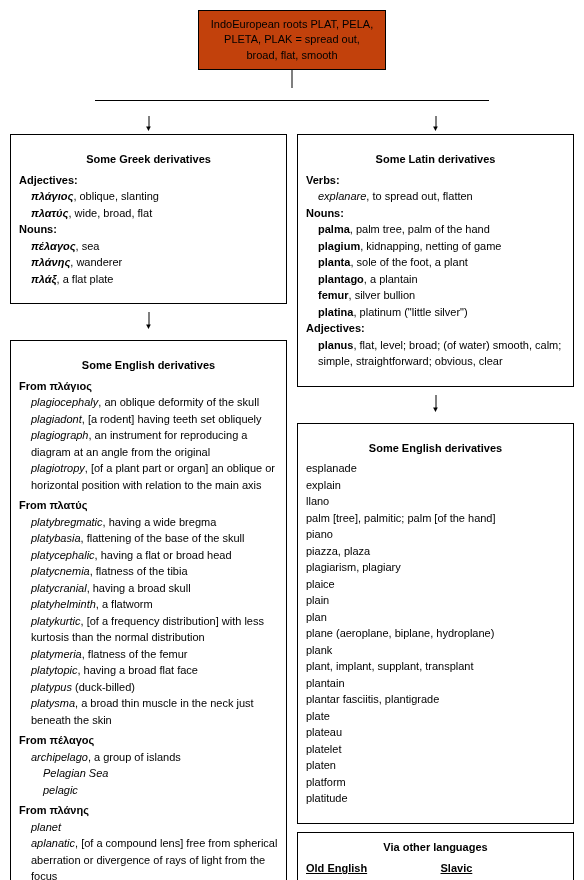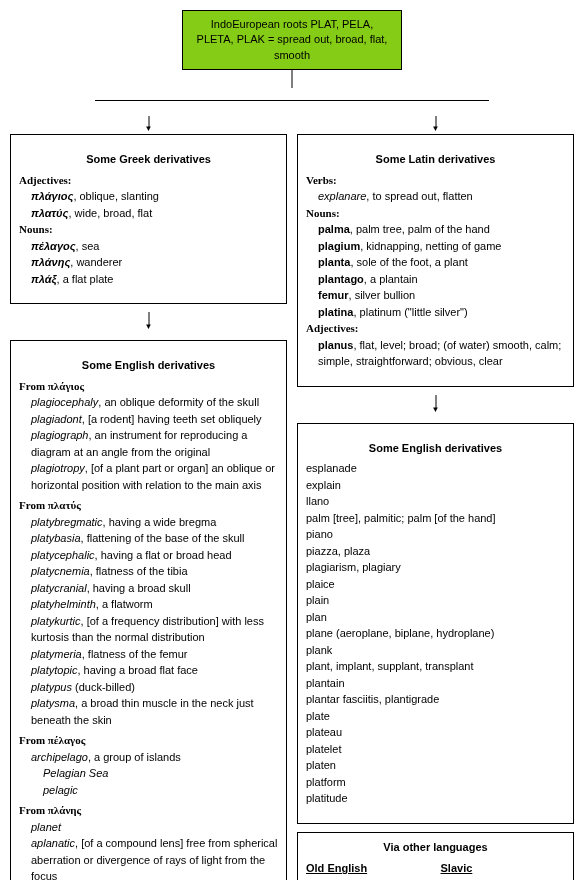--- a/index.html
+++ b/index.html
@@ -13,23 +13,23 @@
     }
     .diagram {
       width: 564px;
       position: relative;
     }
     
     .root-box {
       border: 1px solid #000;
       padding: 6px 10px;
       text-align: center;
-      width: 220px;
+      width: 188px;
       margin: 0 auto 0 auto;
-      background: #84cc16;
+      background: #c2410c;
       line-height: 1.4;
       position: relative;
       z-index: 2;
     }
     
     .root-arrow-row {
       display: flex;
       justify-content: center;
       position: relative;
       height: 30px;
@@ -84,21 +84,20 @@
       background: #fff;
       line-height: 1.5;
     }
     .box-title {
       font-weight: bold;
       text-align: center;
       margin-bottom: 4px;
     }
     .section-label {
       font-weight: bold;
-      font-family: Liberation Serif, serif;
     }
     .italic { font-style: italic; text-align: right; }
     .bold { font-weight: bold; }
     
     .down-arrow {
       display: flex;
       justify-content: center;
       align-items: flex-end;
       height: 20px;
       position: relative;

